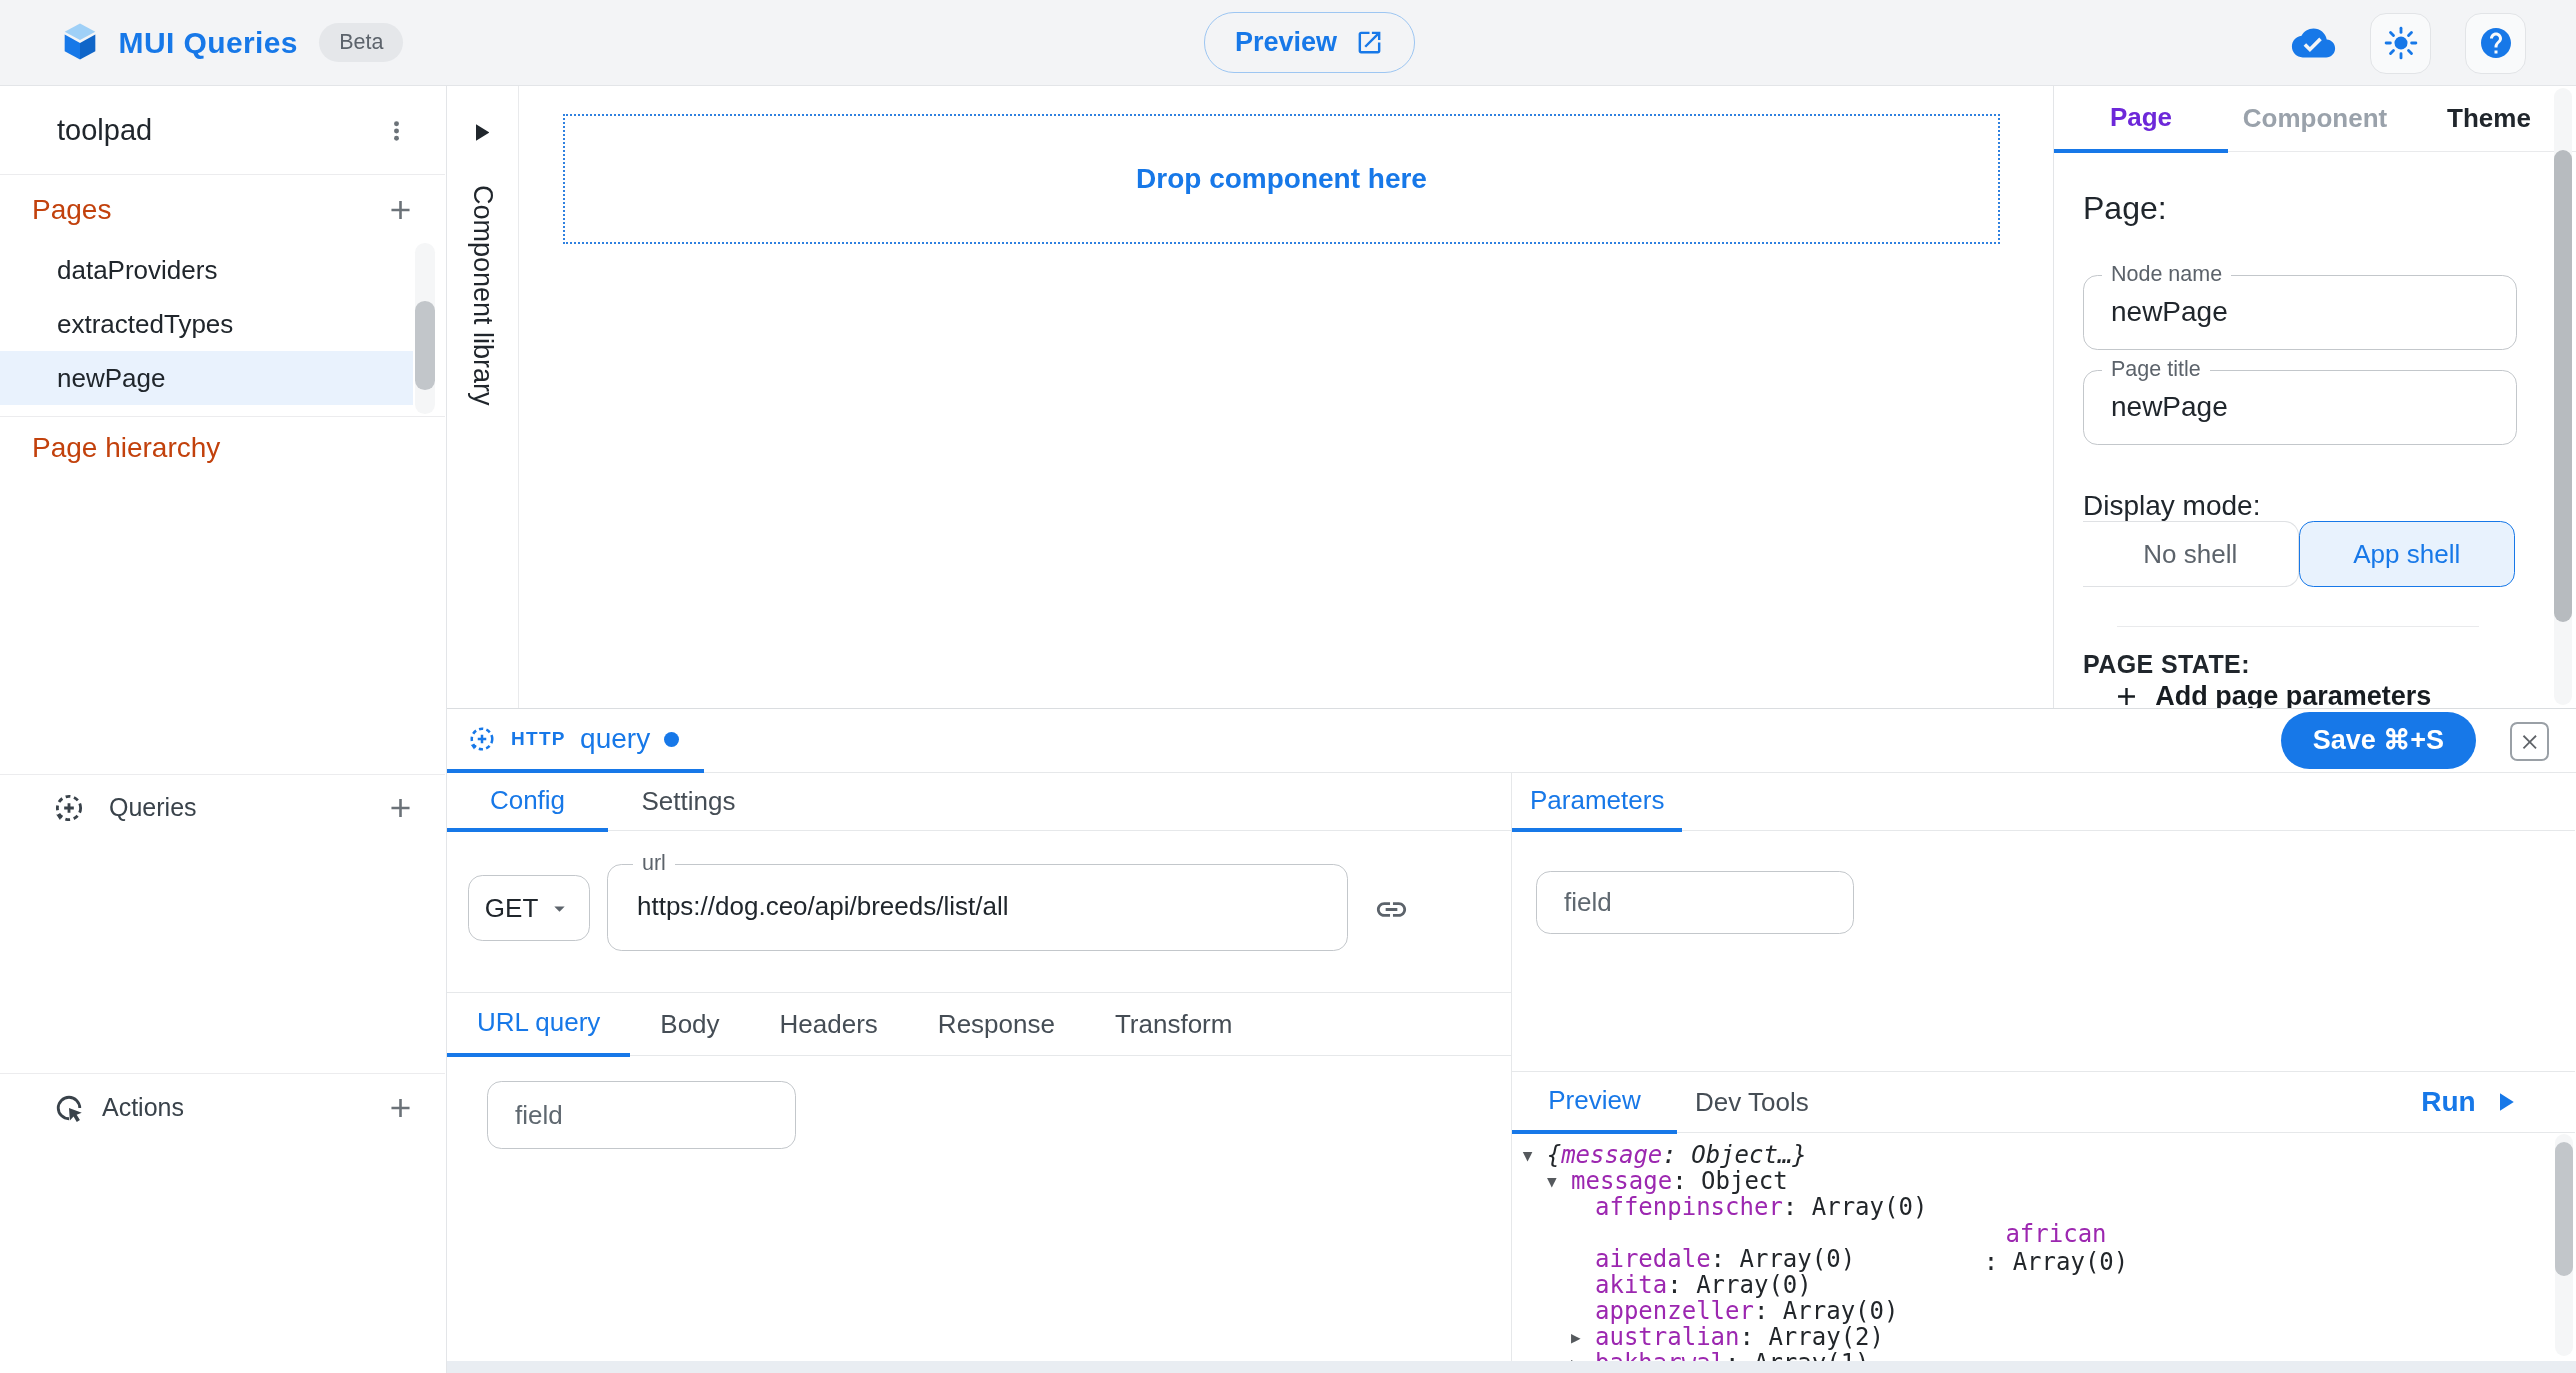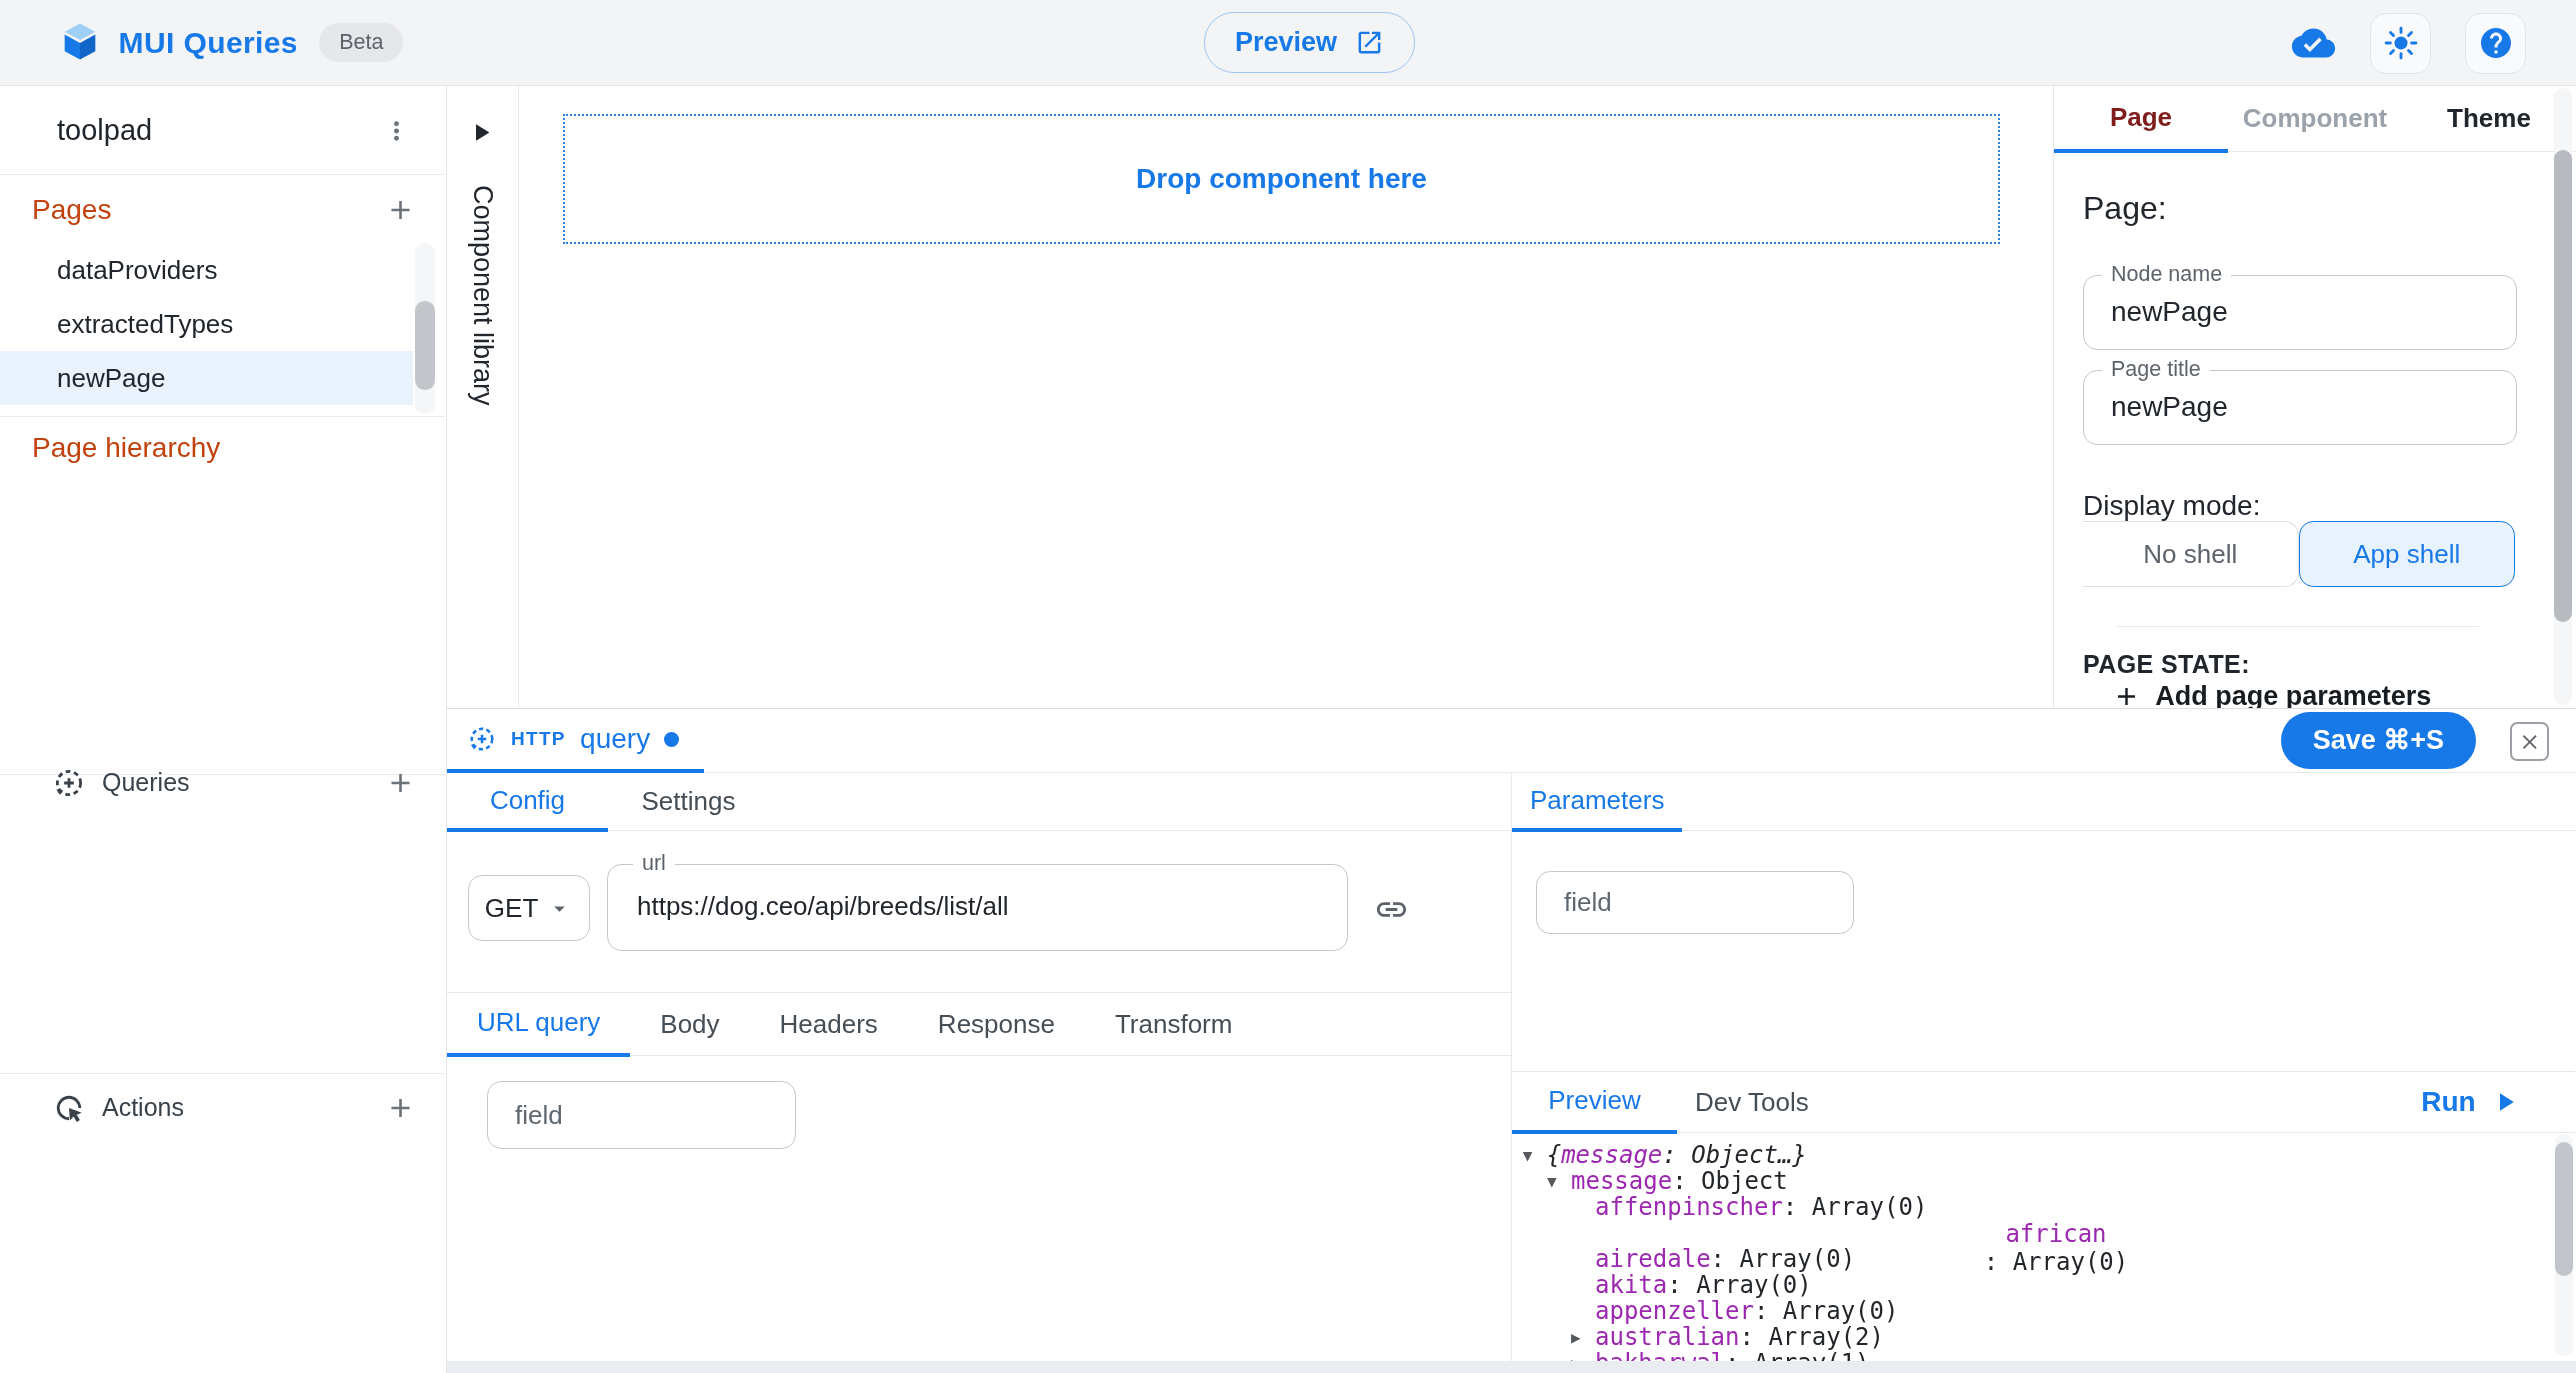--- a/index.html
+++ b/index.html
@@ -63,21 +63,21 @@
   #drop-zone {
     position:absolute; left:116px; top:28px; width:1437px; height:130px;
     border:2.7px dotted #2f81e0; display:flex; align-items:center; justify-content:center;
   }
   .drop-text { color:#1778e8; font-size:28px; font-weight:600; }
 
   
   #inspector { position:absolute; left:2053px; top:86px; width:523px; height:623px; border-left:1.8px solid #e3e5e8; background:#fff; overflow:hidden; }
   .itabs { display:flex; height:66px; border-bottom:1.8px solid #e9eaec; }
   .itab { flex:1; display:flex; align-items:center; justify-content:center; font-size:26px; font-weight:600; color:#20262c; cursor:pointer; }
-  .itab.active { color:#7f1d1d; border-bottom:4.5px solid #1778e8; margin-bottom:-1.8px; }
+  .itab.active { color:#6d28d9; border-bottom:4.5px solid #1778e8; margin-bottom:-1.8px; }
   .itab.dim { color:#9aa2ab; }
   #page-heading { position:absolute; left:29px; top:104px; font-size:32px; color:#20262c; }
   .field { position:absolute; left:29px; width:434px; height:75px; border:1.8px solid #c3c7cb; border-radius:14.3px; background:#fff; }
   .float-label { position:absolute; top:-14.3px; left:18px; background:#fff; padding:0 9px; font-size:21.5px; color:#5c636b; }
   .field input { position:absolute; left:25px; top:1.8px; width:380px; height:68px; border:none; outline:none; background:transparent; font-size:28px; color:#20262c; font-family:inherit; }
   #display-label { position:absolute; left:29px; top:404px; font-size:28px; color:#20262c; }
   #toggle-group { position:absolute; left:29px; top:435px; width:432px; height:66px; display:flex; }
   .toggle-btn { flex:1; display:flex; align-items:center; justify-content:center; font-size:26px; font-family:inherit; background:#fff; cursor:pointer; }
   .toggle-btn.selected { color:#1778e8; background:#e8f2fd; border:1.8px solid #1778e8; border-radius:14.3px; }
   .toggle-btn.unselected { color:#5c636b; border:1.8px solid #dfe1e4; border-left:none; border-radius:0 14.3px 14.3px 0; }
@@ -208,21 +208,21 @@
     </div>
   <div class="vtrack" style="left:415px; top:157px; width:19.7px; height:171px;"></div>
   <div class="vthumb" style="left:415px; top:215px; width:19.7px; height:89px;"></div>
 
   <div class="side-divider" style="top:330px;"></div>
   <div class="section-row" style="top:335px; height:54px;">
     <span class="section-label">Page hierarchy</span>
   </div>
 
   <div class="side-divider" style="top:688px;"></div>
-  <div class="section-row" style="top:668px; height:57px;">
+  <div class="section-row" style="top:693px; height:57px;gap:7px;">
     <span class="section-icon">
       <svg width="34" height="34" viewBox="0 0 24 24">
         <circle cx="12" cy="12" r="8.2" fill="none" stroke="#39424a" stroke-width="2" stroke-dasharray="3.4 2.6"></circle>
         <path d="M12 8.6v6.8M8.6 12h6.8" stroke="#39424a" stroke-width="2"></path>
         <path d="M3 16.6l2.6 3.8 2-3.4z" fill="#39424a"></path>
       </svg>
     </span>
     <span class="section-label section-label-dark" style="margin-left:0;">Queries</span>
     <button class="plus-btn">
       <svg width="34" height="34" viewBox="0 0 24 24">

